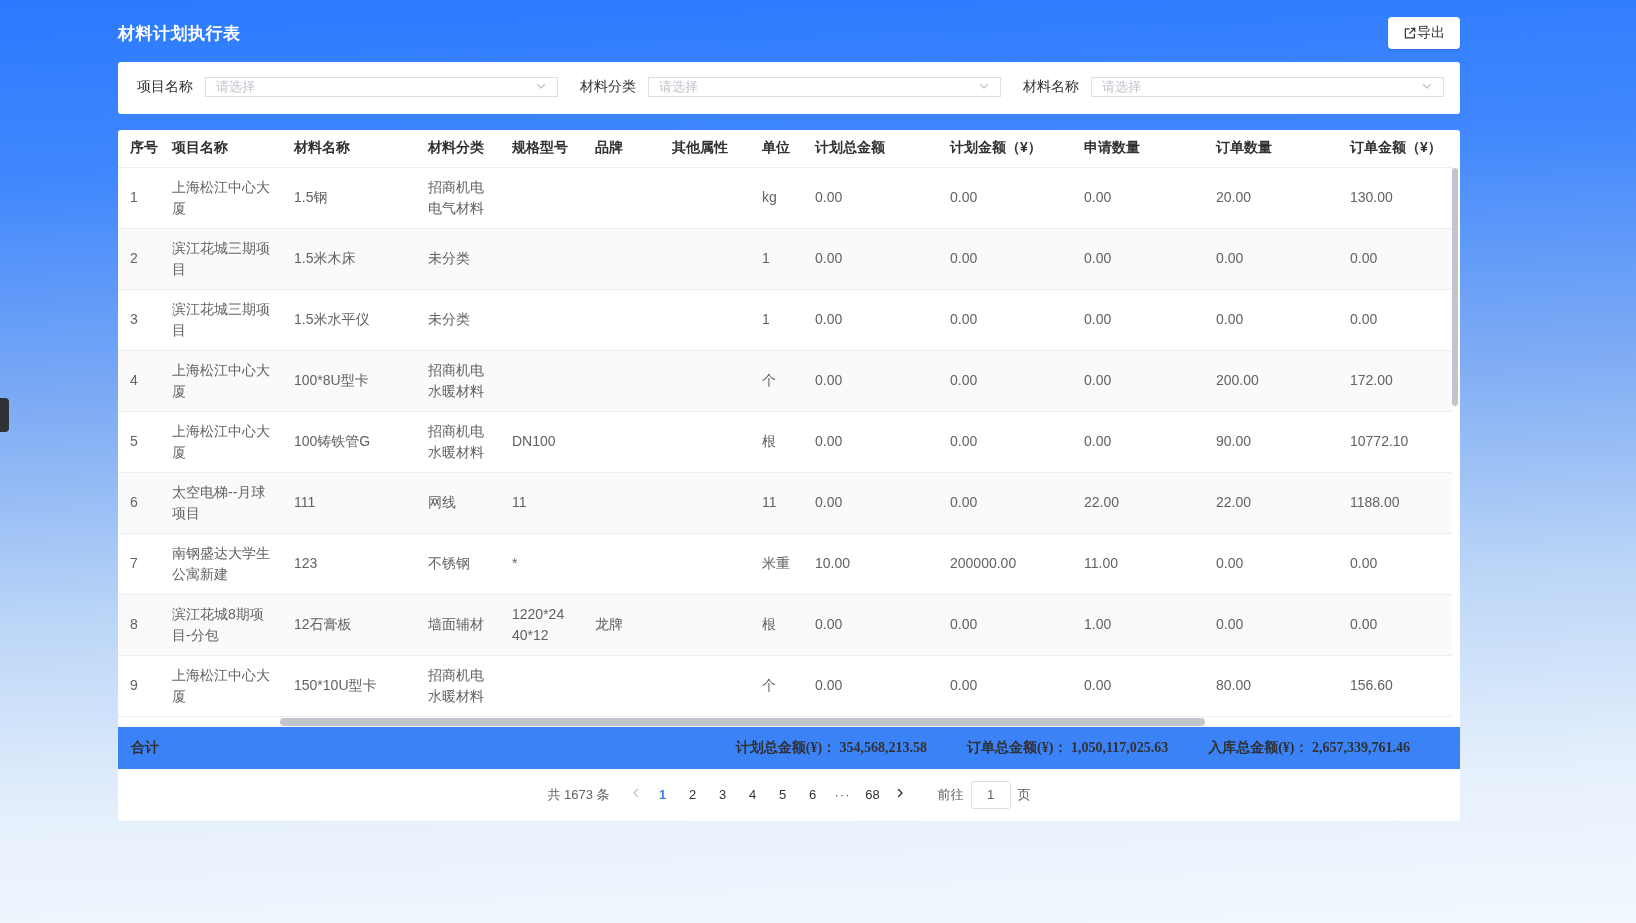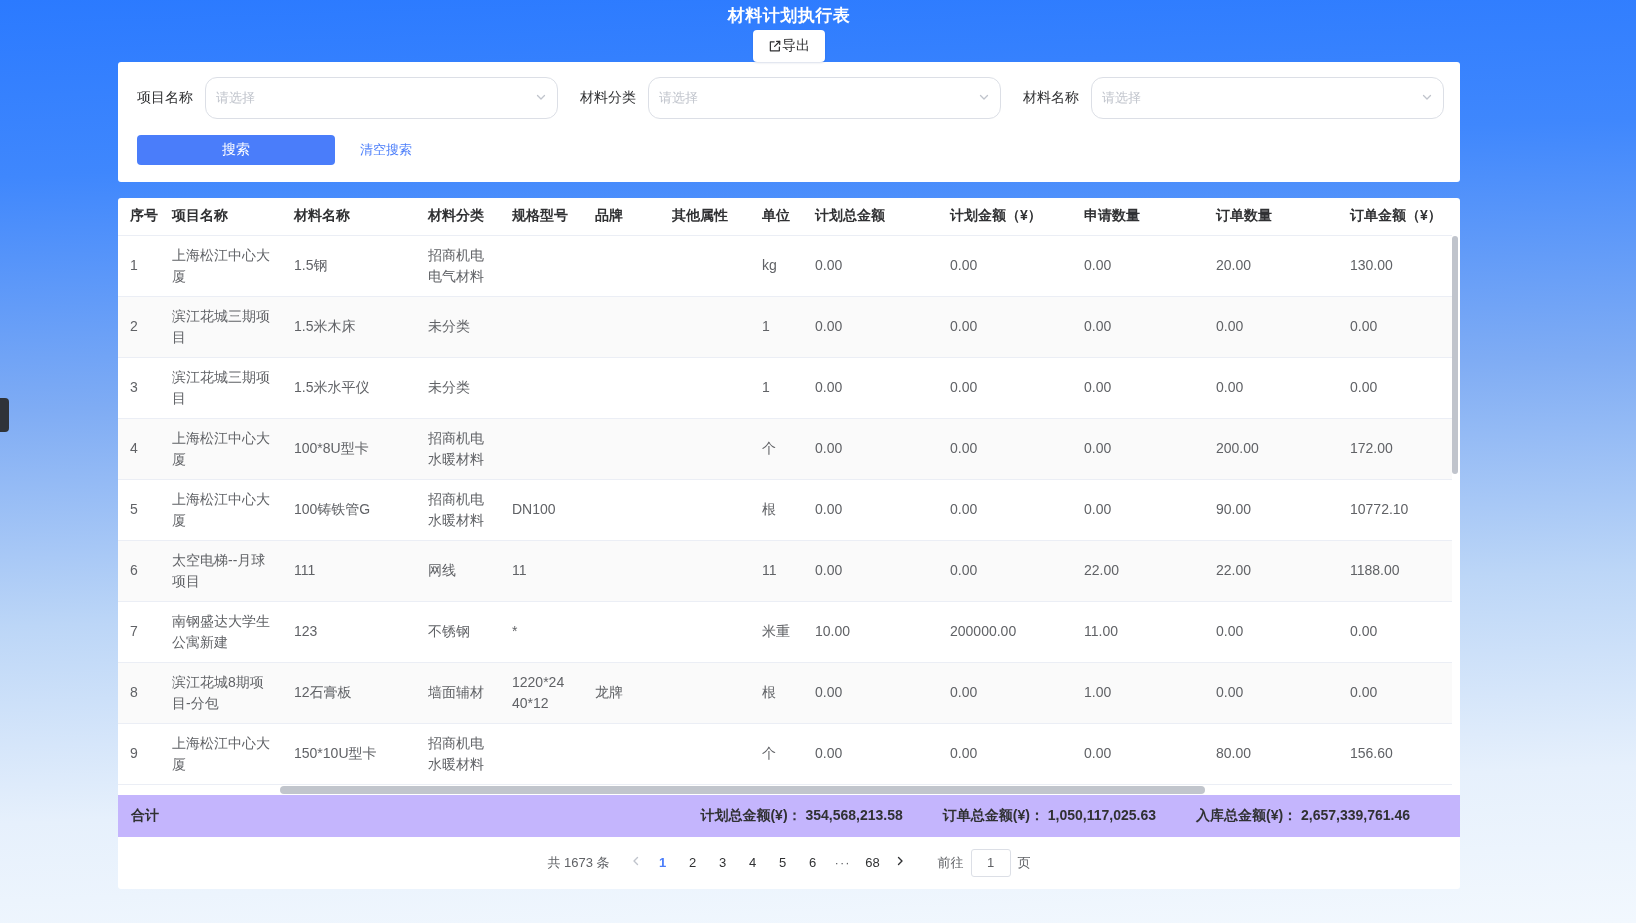--- a/index.html
+++ b/index.html
@@ -13,37 +13,37 @@
     position:relative; width:1636px; height:923px; overflow:hidden;
     background:linear-gradient(178deg,#2b7aff 0%,#3f87fd 18%,#7facf4 42%,#bcd6f7 64%,#e6f0fc 84%,#f2f8fe 100%);
   }
   .drawer-handle {
     position:absolute; left:0; top:398px; width:9px; height:34px;
     background:#2f3338; border-radius:0 4px 4px 0; cursor:pointer;
   }
   .content { position:absolute; left:118px; top:0; width:1342px; }
 
   
-  .topbar { height:62px; display:flex; align-items:center; justify-content:space-between; padding-top:4px;flex-direction:column; }
+  .topbar { height:62px; display:flex; align-items:center; justify-content:space-between; padding-top:4px; }
   .page-title { color:#ffffff; font-size:17px; font-weight:700; letter-spacing:.5px; }
   .export-btn {
     display:flex; align-items:center; background:#ffffff; border:none;
     border-radius:4px; height:32px; padding:0 15px; font-size:14px; color:#303133;
     cursor:pointer; font-family:inherit; box-shadow:0 1px 2px rgba(0,40,120,.15);
   }
   .export-btn svg { display:block; }
 
   
   .filter-card { background:#ffffff; border-radius:3px; padding:15px 16px 17px 19px; }
   .filter-row { display:flex; align-items:center; }
   .filter-group { display:flex; align-items:center; flex:1; }
   .filter-group + .filter-group { margin-left:22px; }
   .filter-label { color:#303133; font-size:14px; margin-right:12px; white-space:nowrap; }
   .select {
-    flex:1; height:42px; border:1px solid #dcdfe6; border-radius:12px; background:#fff;
+    flex:1; height:20px; border:1px solid #dcdfe6; border-radius:0; background:#fff;
     display:flex; align-items:center; justify-content:space-between; padding:0 10px; cursor:pointer;
   }
   .select .placeholder { color:#c0c4cc; font-size:13px; }
   .filter-actions { display:flex; align-items:center; margin-top:16px; }
   .search-btn {
     width:198px; height:30px; background:var(--accent,#4a7dfa); color:#fff; border:none;
     border-radius:4px; font-size:14px; cursor:pointer; font-family:inherit;
   }
   .clear-link { margin-left:25px; color:var(--accent,#4a7dfa); font-size:13px; text-decoration:none; cursor:pointer; }
 
@@ -60,22 +60,22 @@
   }
   tbody tr:nth-child(even) { background:#fafafa; }
 
   .v-scrollbar { position:absolute; top:38px; right:2px; width:6px; height:540px; }
   .v-thumb { position:absolute; top:0; width:6px; height:238px; background:#c0c4cc; border-radius:3px; cursor:pointer; }
   .h-scrollbar { position:relative; height:10px; }
   .h-thumb { position:absolute; left:162px; top:1px; width:925px; height:8px; background:#c1c5cc; border-radius:4px; cursor:pointer; }
 
   
   .summary {
-    display:flex; align-items:center; background:#c4b5fd; height:42px;
-    padding:0 50px 0 13px; font-size:14px; color:#303133; font-weight:700;
+    display:flex; align-items:center; background:#3b82f6; height:42px;
+    padding:0 50px 0 13px; font-size:14px; color:#303133; font-weight:700;font-family:Liberation Serif, serif;
   }
   .totals { display:flex; gap:40px; margin-left:auto; font-weight:600; }
 
   
   .pagination { display:flex; align-items:center; justify-content:center; height:52px; font-size:13px; color:#606266; }
   .total-count { margin-right:14px; }
   .pg {
     min-width:30px; height:28px; border:none; background:transparent; font-size:13px;
     color:#303133; cursor:pointer; font-family:inherit; display:inline-flex; align-items:center; justify-content:center;
   }
@@ -143,24 +143,20 @@
           <div class="select">
             <span class="placeholder">请选择</span>
             <span>
               <svg width="12" height="12" viewBox="0 0 12 12">
                   <path d="M2.5 4.5L6 8l3.5-3.5" stroke="#c0c4cc" fill="none" stroke-width="1.3" stroke-linecap="round" stroke-linejoin="round"></path>
                 </svg>
             </span>
           </div>
         </div>
 
-      </div>
-      <div class="filter-actions">
-        <button class="search-btn">搜索</button>
-        <a class="clear-link">清空搜索</a>
       </div>
     </div>
 
     <div class="table-card">
       <table>
         <colgroup>
           <col style="width:42px">
             <col style="width:122px">
             <col style="width:134px">
             <col style="width:84px">

